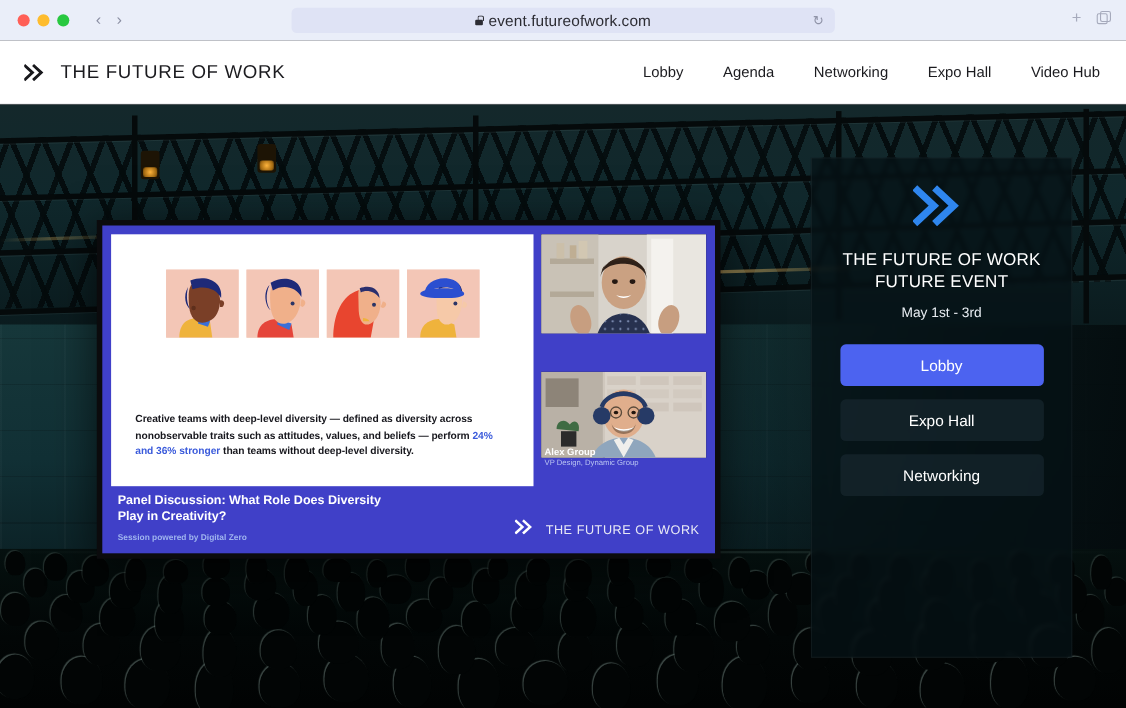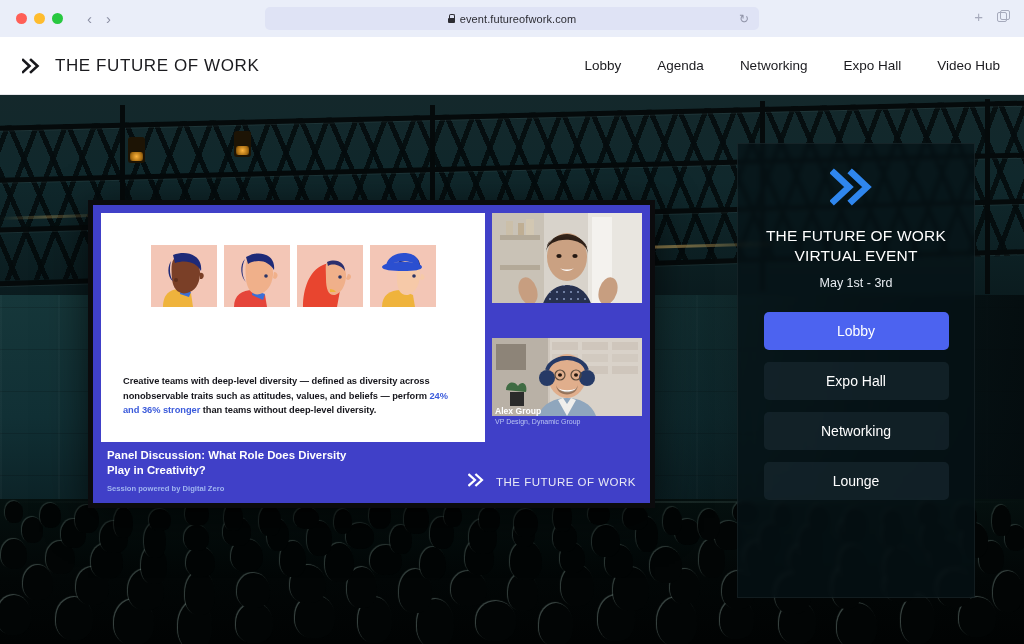--- a/index.html
+++ b/index.html
@@ -24,21 +24,21 @@
   .navbtns span { font-size:15px; line-height:1; cursor:default; }
   .urlbar {
     position:absolute; left:265px; top:7px; width:494px; height:23px;
     background:#dfe3f5; border-radius:5px;
     display:flex; align-items:center; justify-content:center;
   }
   .urlbar .lockwrap { display:flex; align-items:center; gap:5px; }
   .lock-ico { width:7px; height:9px; position:relative; display:inline-block; }
   .lock-ico:before{content:"";position:absolute;left:0;bottom:0;width:7px;height:5px;background:#2c2c33;border-radius:1px;}
   .lock-ico:after{content:"";position:absolute;left:1.5px;top:0;width:4px;height:4px;border:1.3px solid #2c2c33;border-bottom:none;border-radius:2px 2px 0 0;}
-  .url-text { font-size:11px; color:#2c2c33; letter-spacing:.1px; }
+  .url-text { font-size:14px; color:#2c2c33; letter-spacing:.1px; }
   .reload { position:absolute; right:10px; top:5px; font-size:12px; color:#9094a8; }
   .chrome-right { position:absolute; right:14px; top:9px; display:flex; align-items:center; gap:14px; color:#a6aabc; }
   .plus-ico { font-size:15px; line-height:1; }
   .tabs-ico { position:relative; width:13px; height:13px; }
   .tabs-ico i { position:absolute; border:1.4px solid #a6aabc; border-radius:2px; }
   .tabs-ico i:nth-child(1){ left:0; top:2px; width:10px; height:10px; background:#eaeef9; }
   .tabs-ico i:nth-child(2){ left:3px; top:0; width:10px; height:10px; }
 
   
   .site-header {
@@ -530,24 +530,23 @@
 
   <div class="side-panel">
     <div class="panel-logo">
       <svg width="52" height="38" viewBox="0 0 52 38">
         <path d="M4 5 L19 19 L4 33" fill="none" stroke="#2f86ee" stroke-width="6.5" stroke-linecap="square"></path>
         <path d="M22 5 L37 19 L22 33" fill="none" stroke="#2f86ee" stroke-width="6.5" stroke-linecap="square"></path>
       </svg>
     </div>
     <div class="panel-title">
       <div>THE FUTURE OF WORK</div>
-      <div>VIRTUAL EVENT</div>
+      <div>FUTURE EVENT</div>
     </div>
     <div class="panel-date">May 1st - 3rd</div>
     <div class="panel-menu">
       <div class="menu-btn active">Lobby</div>
       <div class="menu-btn">Expo Hall</div>
       <div class="menu-btn">Networking</div>
-      <div class="menu-btn">Lounge</div>
     </div>
   </div>
 
 </div>
 
 </body></html>

